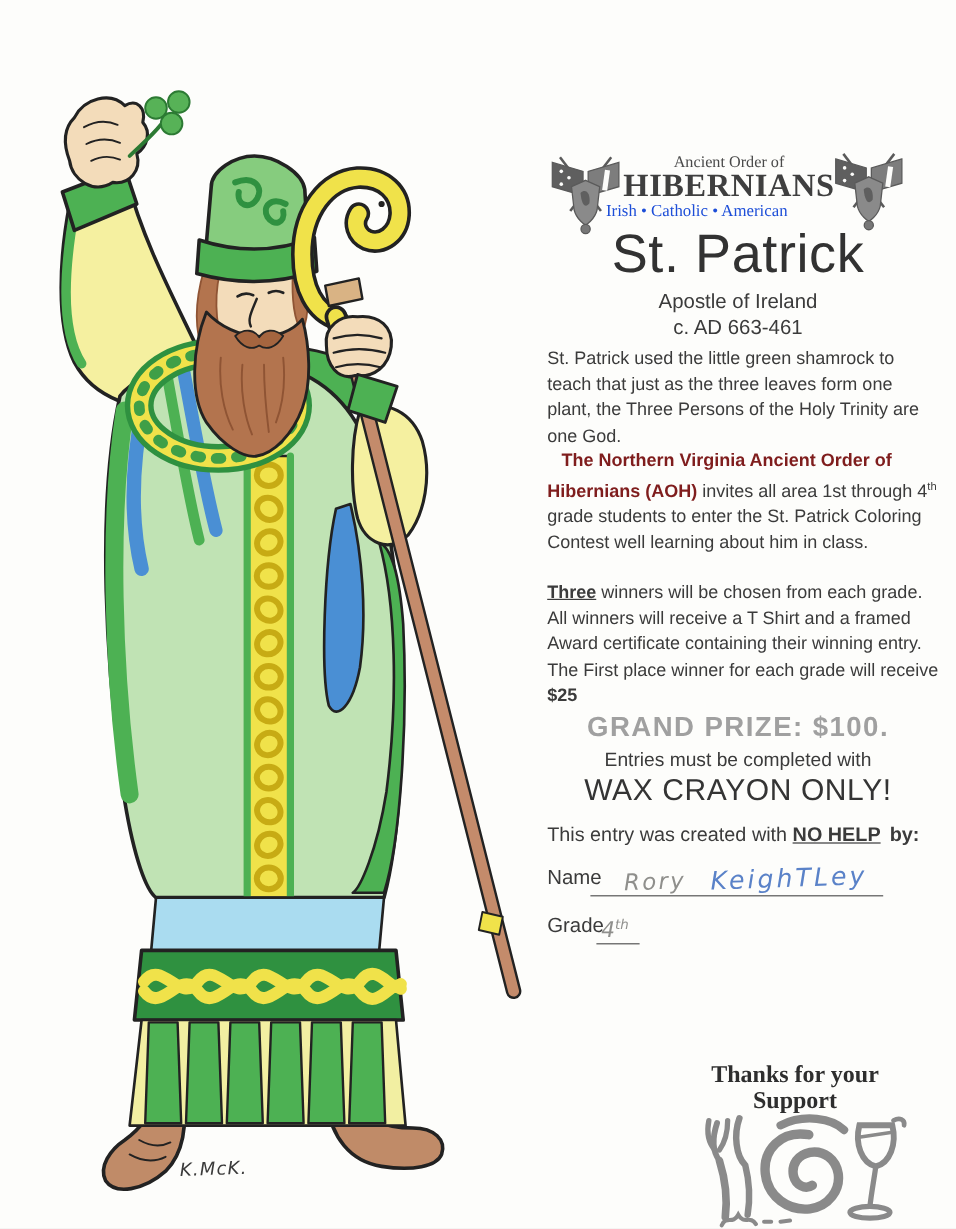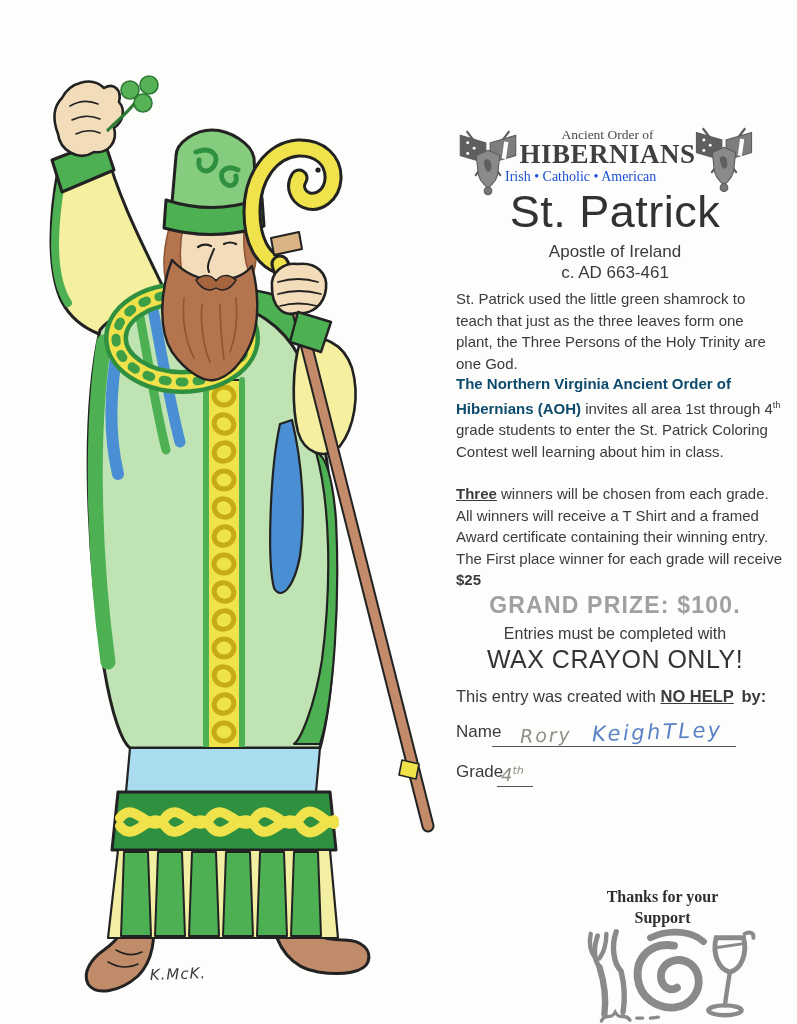--- a/index.html
+++ b/index.html
@@ -20,21 +20,21 @@
   
   .title{top:186px;left:448px;width:334px;text-align:center;
     font-size:45px;color:#323232;letter-spacing:.5px;}
   .sub1{top:242px;left:448px;width:334px;text-align:center;font-size:17px;}
   .sub2{top:263px;left:448px;width:334px;text-align:center;font-size:17px;}
   
   .para{left:456px;width:327px;font-size:15px;line-height:21.5px;color:#3b3b3b;}
   .p1{top:288px;}
   .p2{top:373px;}
   .p3{top:483px;}
-  .faded{color:#0c4a6e;font-weight:600;}
+  .faded{color:#7f1d1d;font-weight:600;margin-left:12px;}
   .bu{font-weight:bold;text-decoration:underline;}
   .b{font-weight:bold;}
   .grand{top:592px;left:448px;width:334px;text-align:center;
     font-size:23px;font-weight:700;letter-spacing:1.2px;color:#a0a0a0;}
   .entries{top:625px;left:448px;width:334px;text-align:center;font-size:16px;}
   .wax{top:645px;left:448px;width:334px;text-align:center;font-size:25px;
     letter-spacing:.5px;color:#343434;}
   .attest{top:687px;left:456px;width:327px;font-size:16.5px;}
   .attest .bu{padding-right:3px;text-align:right;}
   
@@ -46,21 +46,21 @@
     transform:rotate(-2deg);}
   .hw-pen{position:absolute;left:100px;top:-2px;font-size:21px;letter-spacing:2.5px;
     transform:rotate(-2deg);}
   .graderow{top:762px;left:456px;width:200px;height:30px;font-size:17px;}
   .grade-line{position:absolute;left:41px;top:0;width:36px;height:24px;
     border-bottom:1.6px solid #555;}
   .hw-grade{position:absolute;left:4px;top:2px;font-size:18px;}
   sup{font-size:.62em;}
   
   .thanks{top:886px;left:565px;width:195px;text-align:center;
-    font-family:"Liberation Serif",serif;font-size:16px;font-weight:bold;
+    font-family:"Liberation Serif",serif;font-size:20px;font-weight:bold;
     line-height:21px;color:#2e2e2e;}
   .label{color:#3b3b3b;}
 </style>
 </head>
 <body>
 
 <div id="page">
 
   <svg class="abs" style="left:0;top:0" width="450" height="1024" viewBox="0 0 450 1024">
     <g stroke-linecap="round" stroke-linejoin="round">

